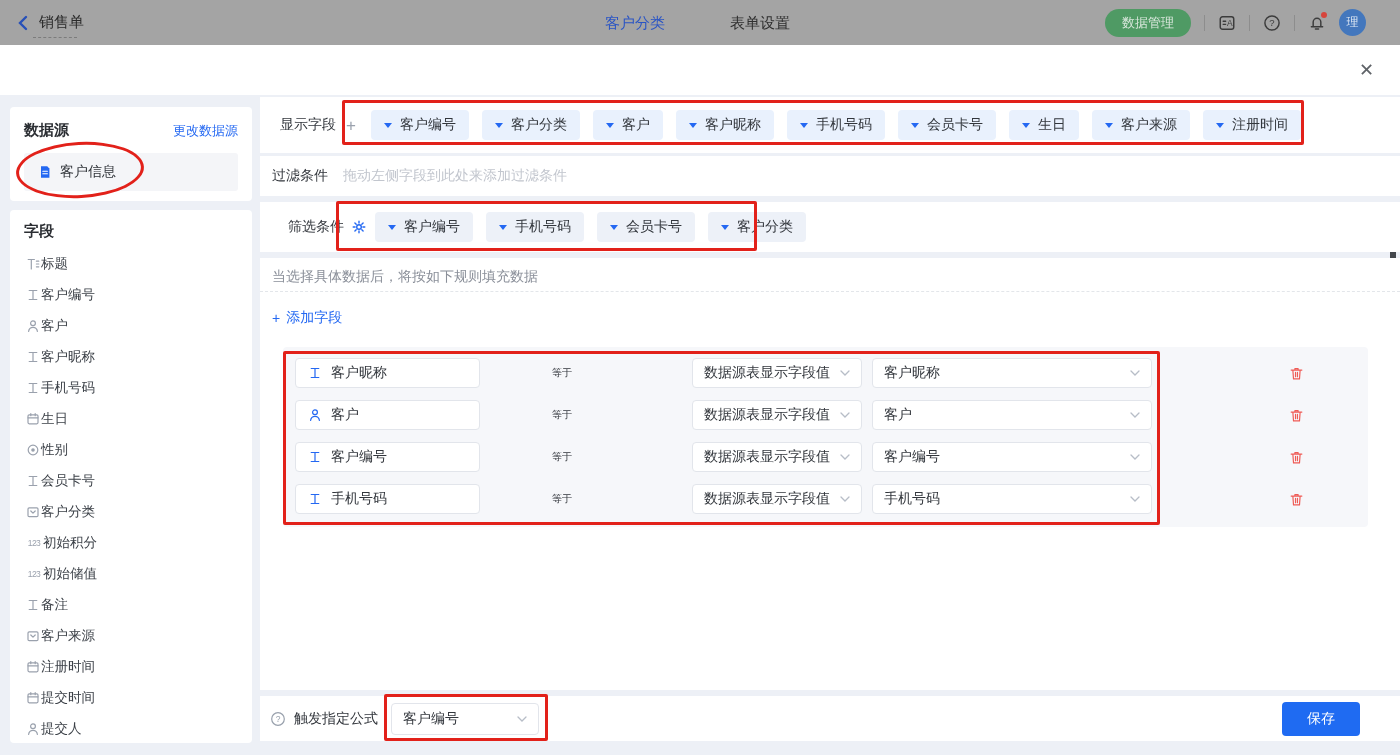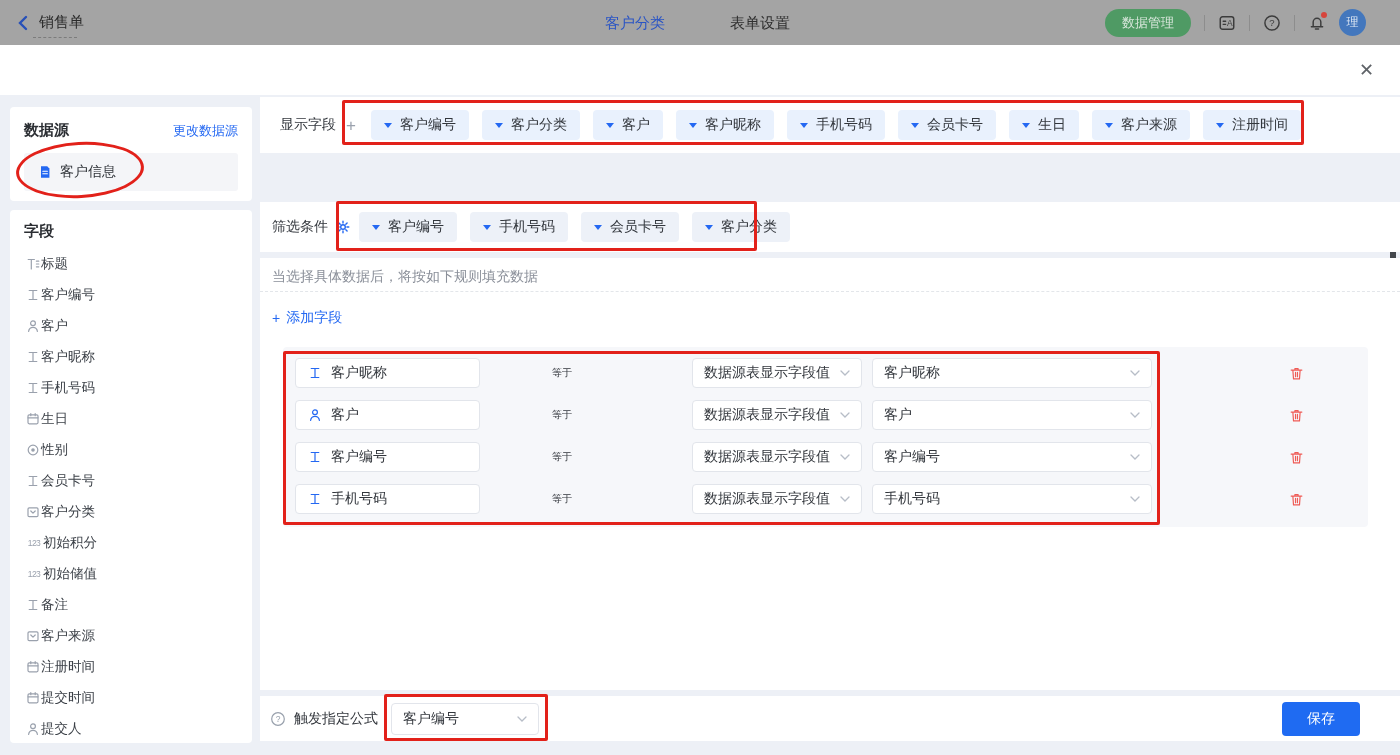--- a/index.html
+++ b/index.html
@@ -44,21 +44,21 @@
   .fl-item .ic { color:#9aa1ad; }
   .fl-item span.lbl { font-size:13.5px; color:#3c4148; }
   .ic { width:14px; height:14px; flex:0 0 14px; display:block; }
   .ic-num { width:16px; flex:0 0 16px; font-size:8.5px; color:#9aa1ad; letter-spacing:-0.5px; text-align:center; }
   .fl-scrollbar { position:absolute; right:4px; top:135px; width:6px; height:438px; background:#44474c; border-radius:3px; cursor:pointer; }
 
   
   .mrow { position:absolute; left:260px; width:1140px; background:#fff; }
   .row-display { top:2px; height:56px; display:flex; align-items:center; padding-left:20px; }
   .row-filter  { top:61px; height:40px; display:flex; align-items:center; padding-left:12px; }
-  .row-screen  { top:107px; height:50px; display:flex; align-items:center; padding-left:12px; }
+  .row-screen  { top:107px; height:50px; display:flex; align-items:center; padding-left:28px; }
   .row-rules   { top:163px; height:432px; }
   .row-footer  { top:601px; height:45px; display:flex; align-items:center; padding-left:10px; }
 
   .row-label { font-size:14px; color:#32363c; }
   .plus-btn { margin-left:10px; color:#9aa1ad; font-size:17px; cursor:pointer; line-height:1; }
   .chips { display:flex; align-items:center; gap:13px; margin-left:15px; }
   .chip { display:inline-flex; align-items:center; gap:8px; height:30px; padding:0 13px; background:#e9f1fd; border-radius:4px; font-size:14px; color:#32363c; cursor:pointer; white-space:nowrap; }
   .chip.gray { background:#edf1f8; }
   .caret-dn { width:0; height:0; border-left:4.5px solid transparent; border-right:4.5px solid transparent; border-top:5.5px solid #2468f2; }
   .placeholder { margin-left:15px; font-size:14px; color:#c2c6ce; }
@@ -303,20 +303,24 @@
             <span class="caret-dn"></span>
             <span>客户来源</span>
           </span>
         <span class="chip">
             <span class="caret-dn"></span>
             <span>注册时间</span>
           </span>
       </div>
     </div>
 
+    <div class="mrow row-filter">
+      <span class="row-label">过滤条件</span>
+      <span class="placeholder">拖动左侧字段到此处来添加过滤条件</span>
+    </div>
 
     <div class="mrow row-screen">
       <span class="row-label">筛选条件</span>
       <span class="gear">
         <svg width="14" height="14" viewBox="0 0 14 14" fill="none" stroke="currentColor" stroke-width="1.4" stroke-linecap="round">
             <circle cx="7" cy="7" r="2.3"></circle>
             <path d="M7 1.2v1.9M7 10.9v1.9M1.2 7h1.9M10.9 7h1.9M2.9 2.9l1.3 1.3M9.8 9.8l1.3 1.3M11.1 2.9L9.8 4.2M4.2 9.8l-1.3 1.3"></path>
           </svg>
       </span>
       <div class="chips" style="margin-left:9px">

